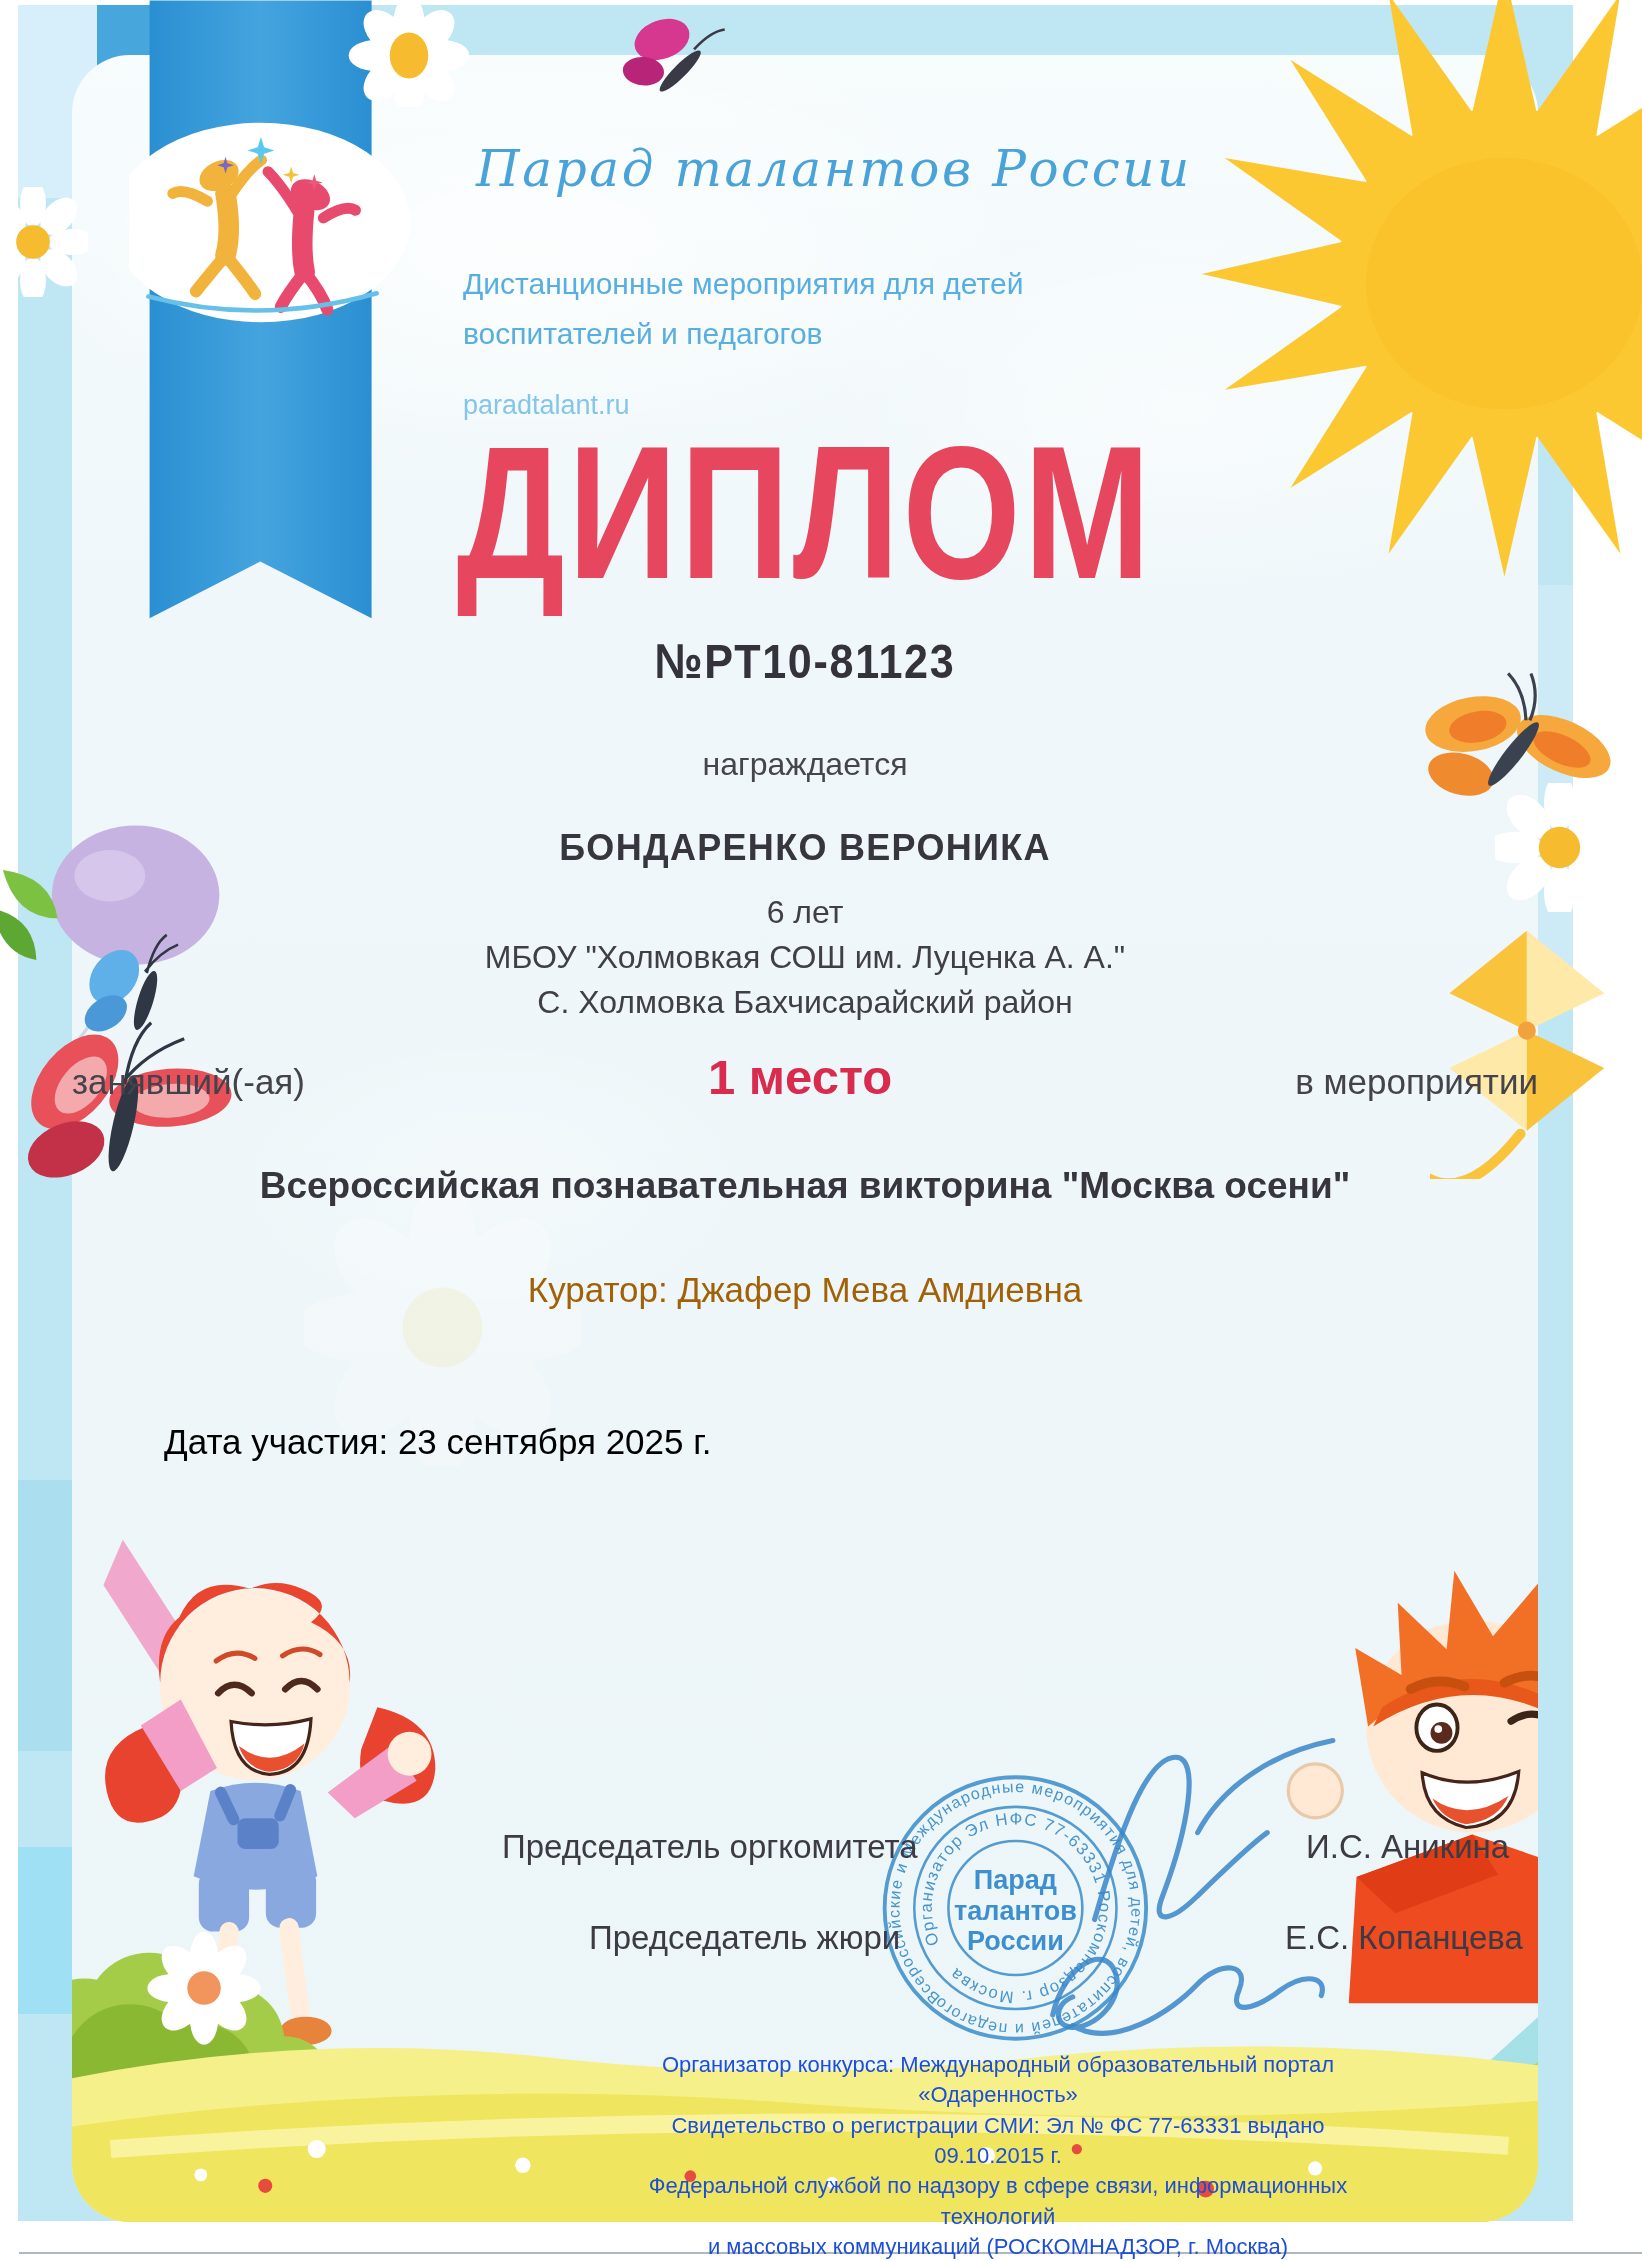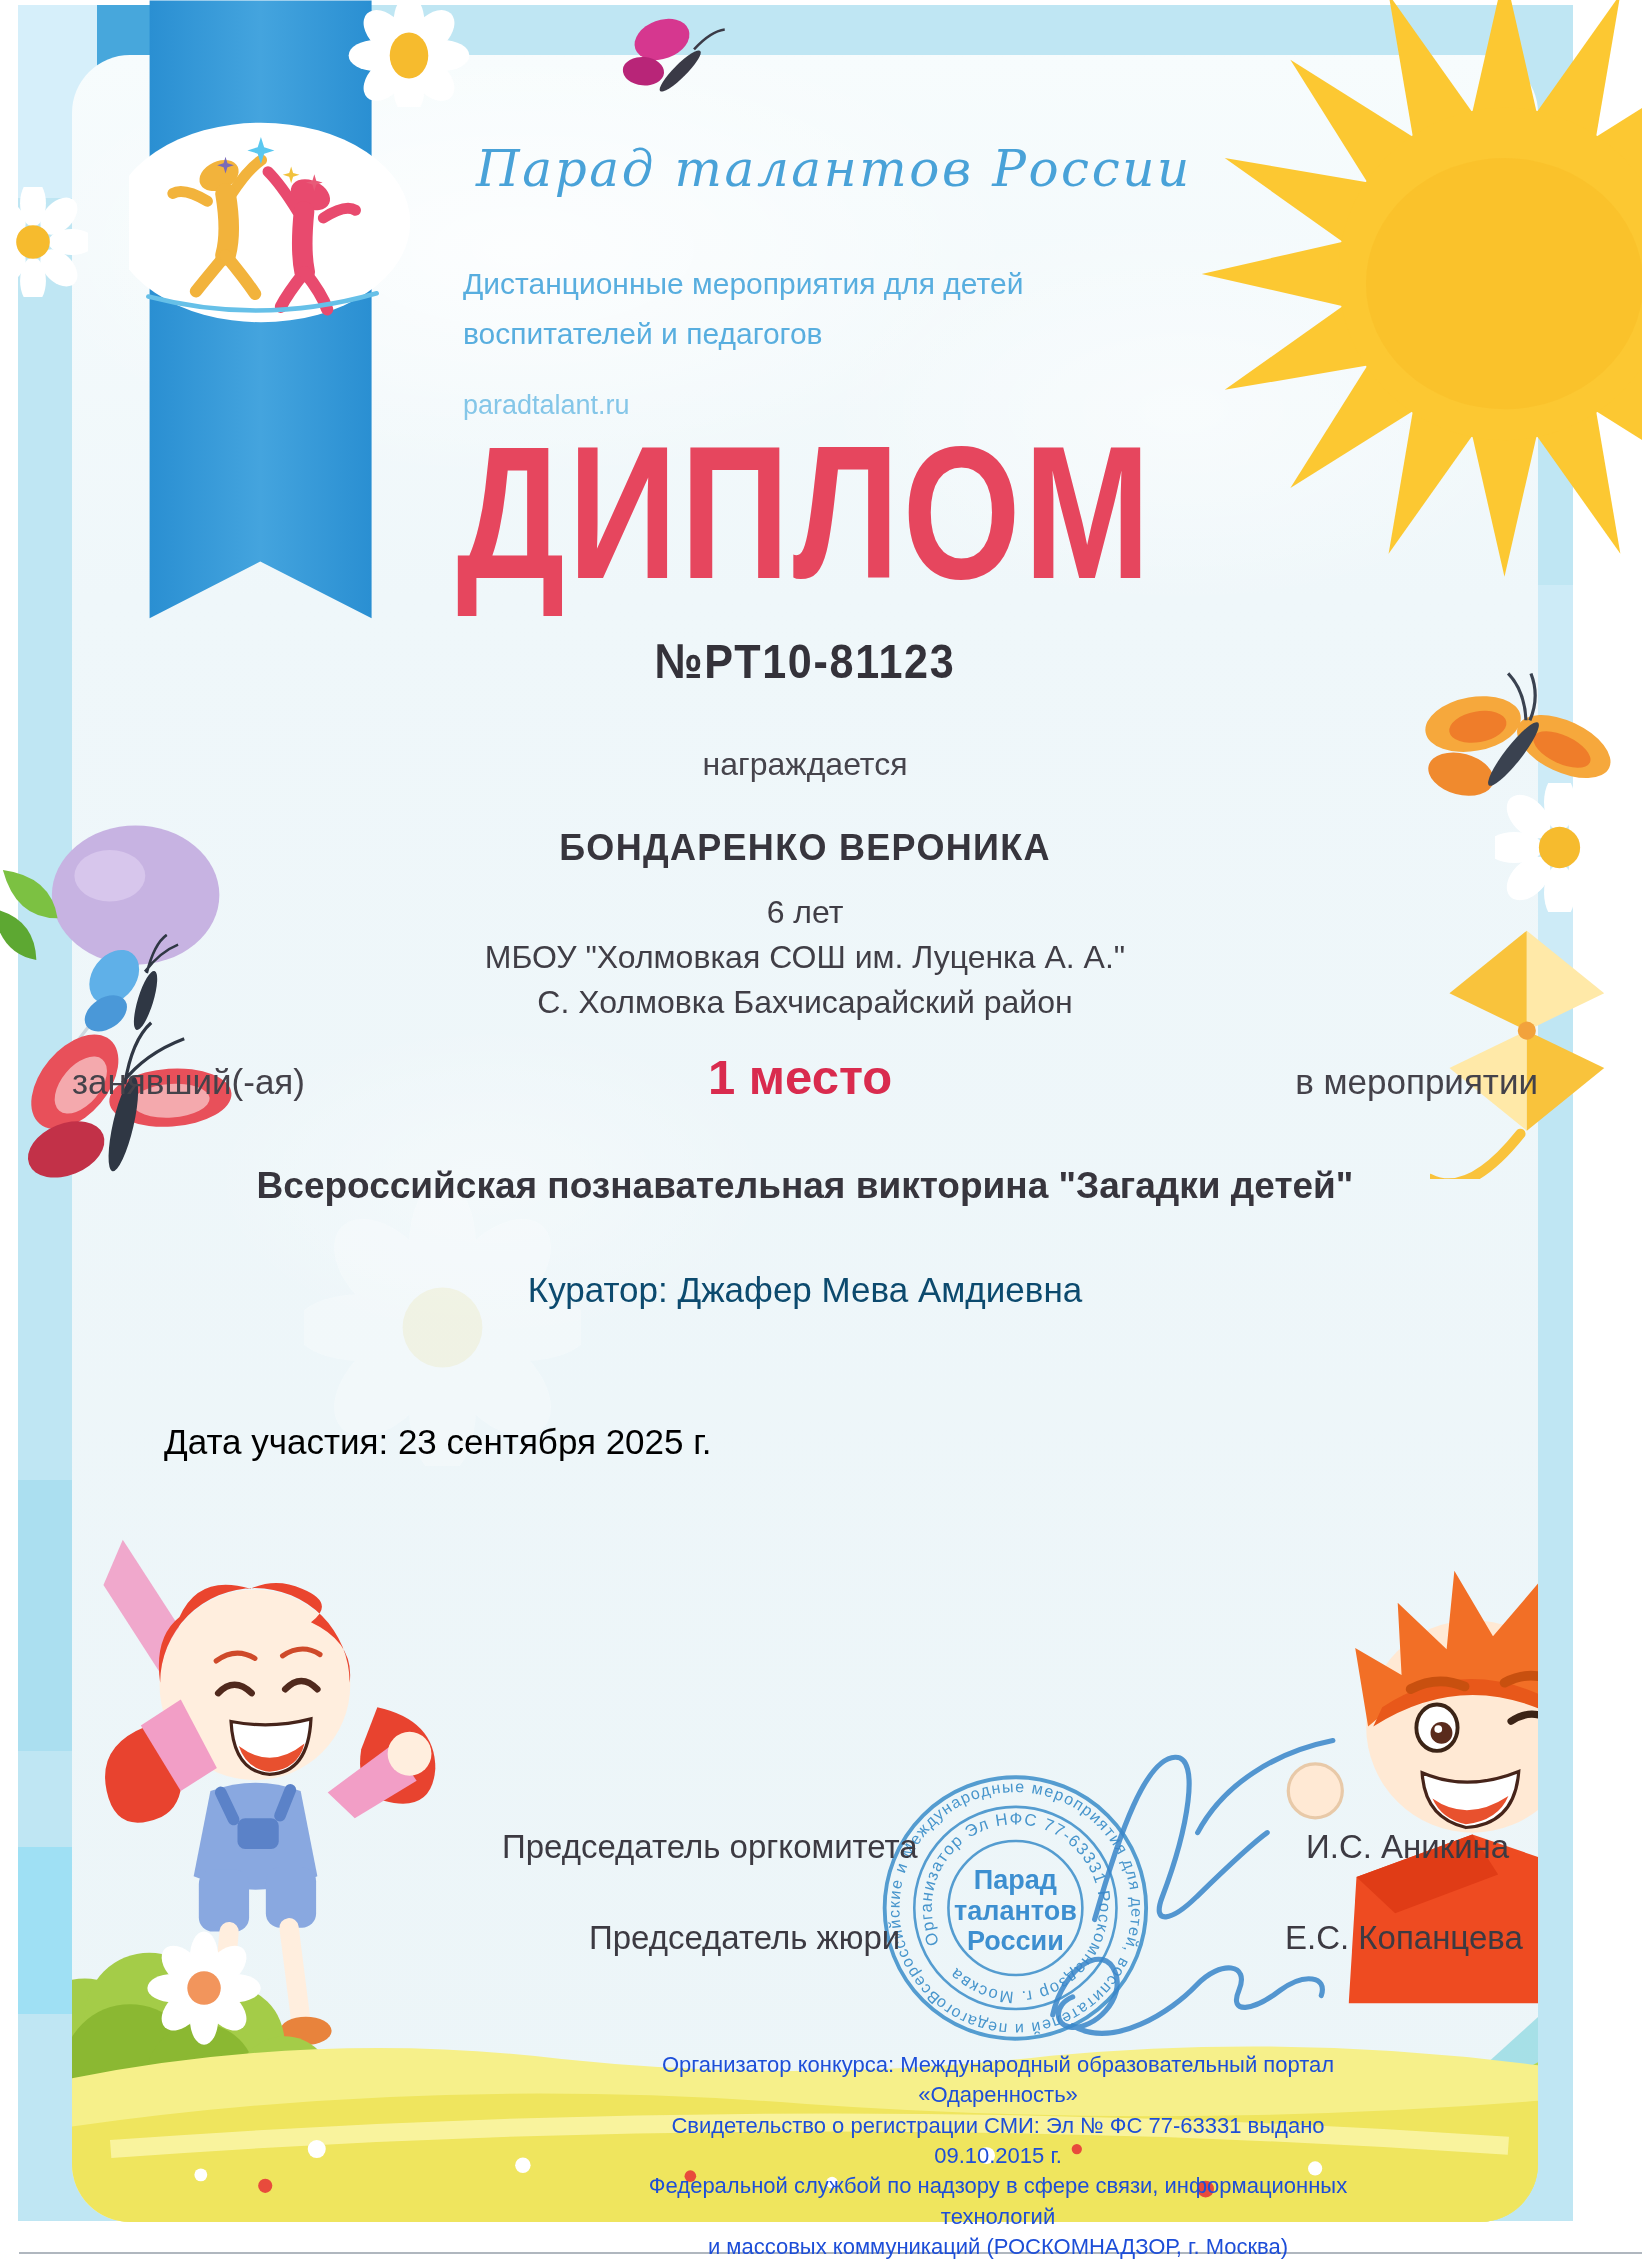--- a/index.html
+++ b/index.html
@@ -25,21 +25,21 @@
       transform:scaleX(.8);letter-spacing:3.9px;}
   .diploma-number{top:633px;font-size:49px;font-weight:700;color:#34323a;letter-spacing:1.9px;
       transform:scaleX(.88);}
   .awarded{top:746px;font-size:32px;color:#46444c;}
   .recipient{top:827px;font-size:36px;font-weight:800;color:#37353d;letter-spacing:1.3px;}
   .line50{font-size:32px;color:#403e46;}
   .result-row{top:1049px;display:flex;justify-content:space-between;align-items:baseline;}
   .result-prefix,.result-suffix{font-size:35px;color:#44424a;}
   .result-place{font-size:49px;font-weight:800;color:#d92b4e;}
   .event-name{top:1165px;font-size:37px;font-weight:700;color:#37353d;}
-  .curator{top:1270px;font-size:35px;color:#0c4a6e;}
+  .curator{top:1270px;font-size:35px;color:#a16207;}
   .date-line{left:164px;top:1422px;font-size:35px;color:#000000;}
   .sig-label{font-size:33px;color:#3c3a42;}
   .sig-name{font-size:33px;color:#3c3a42;}
   .footer{left:618px;top:2050px;width:760px;text-align:center;font-size:22px;
       line-height:1.38;color:#1d4ed8;}
   .scan-line{left:19.3px;top:2252px;width:1623px;height:1.9px;background:#8e98a4;opacity:.7;}
   svg{display:block;}
 </style>
 </head>
 <body>
@@ -370,21 +370,21 @@
   <div class="centered line50" style="top:894px;z-index:6;">6 лет</div>
   <div class="centered line50" style="top:939px;z-index:6;">МБОУ "Холмовкая СОШ им. Луценка А. А."</div>
   <div class="centered line50" style="top:984px;z-index:6;">С. Холмовка Бахчисарайский район</div>
 
   <div class="centered result-row" style="z-index:6;">
     <span class="result-prefix">занявший(-ая)</span>
     <span class="result-place">1 место</span>
     <span class="result-suffix">в мероприятии</span>
   </div>
 
-  <div class="centered event-name" style="z-index:6;">Всероссийская познавательная викторина "Загадки детей"</div>
+  <div class="centered event-name" style="z-index:6;">Всероссийская познавательная викторина "Москва осени"</div>
   <div class="centered curator" style="z-index:6;">Куратор: Джафер Мева Амдиевна</div>
   <div class="abs date-line" style="z-index:6;">Дата участия: 23 сентября 2025 г.</div>
 
   <div class="abs sig-label" style="left:502px;top:1828px;z-index:6;">Председатель оргкомитета</div>
   <div class="abs sig-name" style="left:1306px;top:1828px;z-index:6;">И.С.  Аникина</div>
   <div class="abs sig-label" style="left:589px;top:1919px;z-index:6;">Председатель жюри</div>
   <div class="abs sig-name" style="left:1285px;top:1919px;z-index:6;">Е.С. Копанцева</div>
 
   <div class="abs footer" style="z-index:6;">
     <div>Организатор конкурса: Международный образовательный портал «Одаренность»</div>

